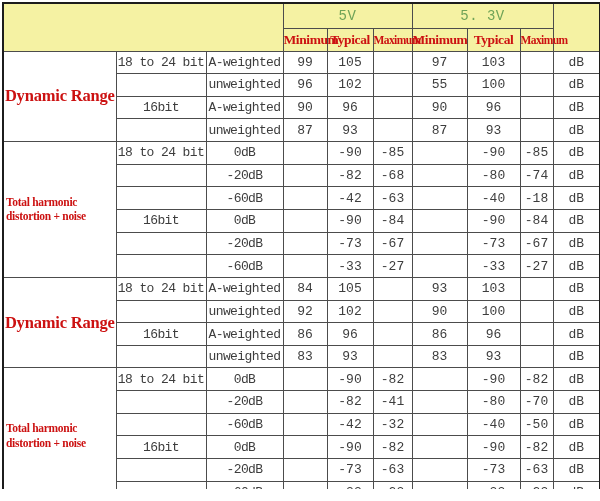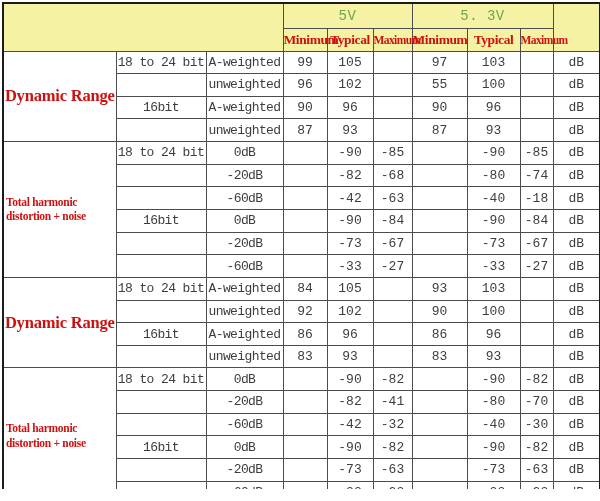--- a/index.html
+++ b/index.html
@@ -292,21 +292,21 @@
           <td class="unit">dB</td>
         </tr>
         <tr>
           <td class="mono"></td>
           <td class="mono">-60dB</td>
           <td class="val"></td>
           <td class="val">-42</td>
           <td class="val">-32</td>
           <td class="val"></td>
           <td class="val">-40</td>
-          <td class="val">-30</td>
+          <td class="val">-50</td>
           <td class="unit">dB</td>
         </tr>
         <tr>
           <td class="mono">16bit</td>
           <td class="mono">0dB</td>
           <td class="val"></td>
           <td class="val">-90</td>
           <td class="val">-82</td>
           <td class="val"></td>
           <td class="val">-90</td>

